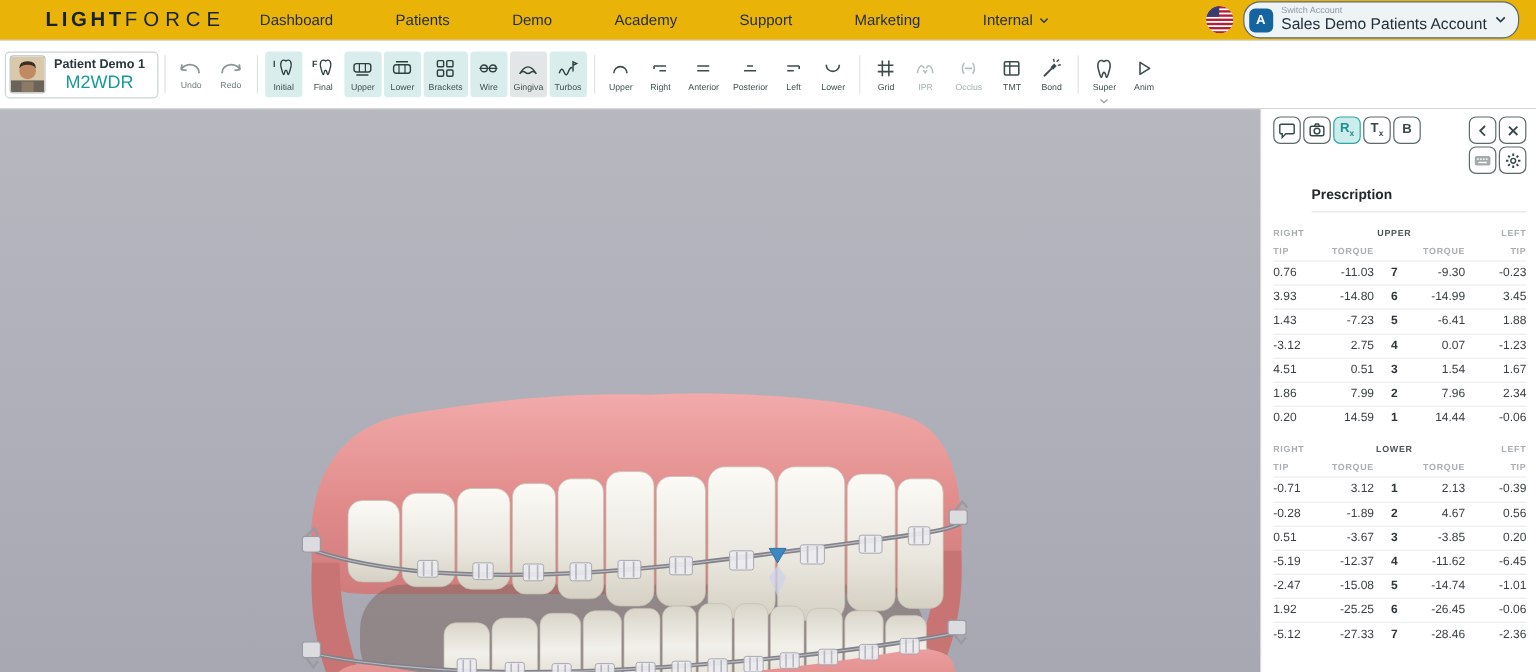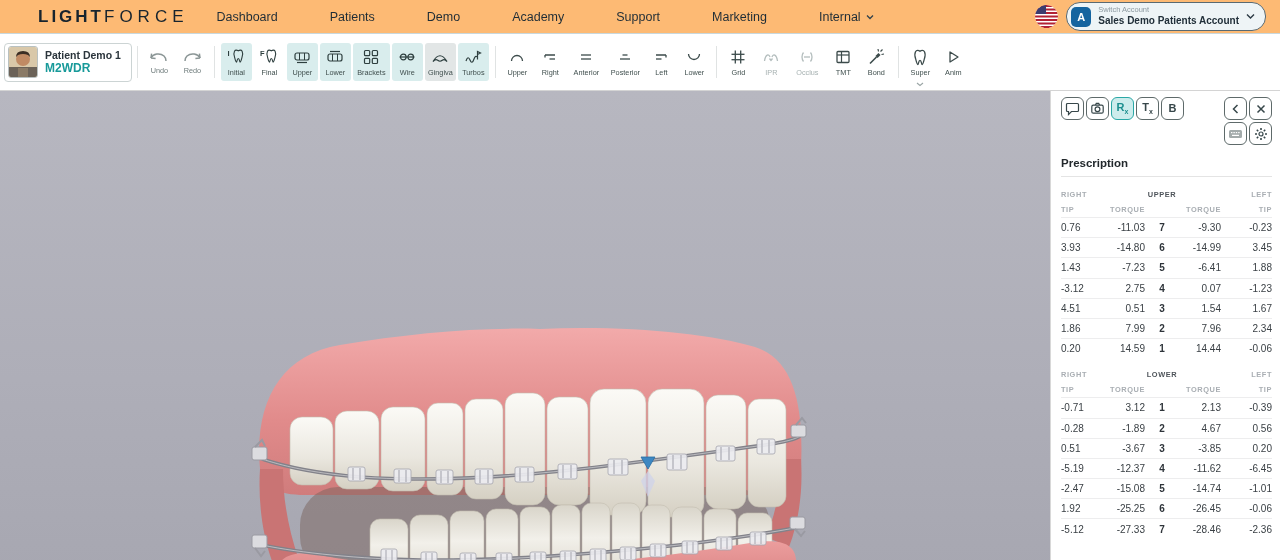--- a/index.html
+++ b/index.html
@@ -1,39 +1,39 @@
 <!DOCTYPE html>
 <html><head>
 <meta charset="utf-8">
 <style>
   * { box-sizing: border-box; margin: 0; padding: 0; }
   body { font-family: "Liberation Sans", sans-serif; }
   .app { position: relative; width: 1280px; height: 560px; overflow: hidden; background: #fff; }
 
   
-  .nav { height: 34px; background: #fdba74; border-bottom: 1px solid #c9d8dd; display: flex; align-items: center; padding: 0 14px 0 38px; }
+  .nav { height: 34px; background: #eab308; border-bottom: 1px solid #c9d8dd; display: flex; align-items: center; padding: 0 14px 0 38px; }
   .logo { font-size: 17px; letter-spacing: 3px; color: #17242e; white-space: nowrap; margin-right: 28px; }
   .logo b { font-weight: 700; }
   .logo span { font-weight: 300; letter-spacing: 5px; }
   .nav-items { display: flex; align-items: center; gap: 52px; flex: 1; }
   .nav-item { font-size: 12.5px; color: #1f2d36; cursor: pointer; display: flex; align-items: center; gap: 5px; }
   .account-area { display: flex; align-items: center; gap: 8px; }
   .flag { width: 23px; height: 23px; border-radius: 50%; overflow: hidden; flex: none; }
   .account-pill { display: flex; align-items: center; gap: 7px; background: #eef4f6; border: 1px solid #5a6a72; border-radius: 14px; padding: 3px 10px 3px 4px; }
   .acct-avatar { width: 20px; height: 20px; border-radius: 5px; background: #15649f; color: #fff; font-size: 11px; font-weight: 700; display: flex; align-items: center; justify-content: center; }
   .acct-txt { line-height: 1.15; }
   .acct-switch { font-size: 7.5px; color: #8d9aa1; }
-  .acct-name { font-size: 10px; color: #22303a; font-weight: 700; }
+  .acct-name { font-size: 13px; color: #22303a; font-weight: 400; }
 
   
   .toolbar { height: 57px; background: #fff; border-bottom: 1px solid #d4d4d4; display: flex; align-items: center; padding: 0 4px; }
   .patient-chip { display: flex; align-items: center; gap: 7px; border: 1px solid #ccd4d4; border-radius: 4px; background: #fff; padding: 2px 10px 2px 3px; height: 39px; }
   .patient-photo { width: 30px; height: 32px; border-radius: 3px; border: 1px solid #b9c1c1; overflow: hidden; flex: none; }
   .patient-name { font-size: 10.5px; font-weight: 700; color: #2b353c; }
-  .patient-code { font-size: 12px; font-weight: 700; color: #189a9a; }
+  .patient-code { font-size: 15px; font-weight: 400; color: #189a9a; text-align: center; }
   .tsep { width: 1px; height: 32px; background: #e0e3e3; margin: 0 5px; flex: none; }
   .tbtn { width: 31px; height: 38px; border-radius: 3px; display: flex; flex-direction: column; align-items: center; justify-content: center; gap: 0; cursor: pointer; margin: 0 1px; position: relative; flex: none; }
   .tbtn svg { display: block; }
   .tbtn .tlabel { font-size: 7.3px; color: #41504f; margin-top: 1px; white-space: nowrap; }
   .tbtn.teal { background: #d9eded; }
   .tbtn.grayed-bg { background: #e2e6e6; }
   .tbtn.plain { background: transparent; }
   .tbtn.disabled .tlabel { color: #a7b2b2; }
   .tbtn.wide { width: 37px; }
   .undo-label { font-size: 7.3px; color: #6e7b7b; margin-top: 1px; }
@@ -46,21 +46,21 @@
 
   
   .panel { width: 230px; height: 480px; background: #fff; border-left: 1px solid #d8d8d8; padding: 6px 8px 0 10px; }
   .panel-tools { display: flex; justify-content: space-between; align-items: flex-start; }
   .ptool-group { display: flex; gap: 2px; }
   .ptool-col { display: flex; flex-direction: column; gap: 2px; align-items: flex-end; }
   .pbtn { width: 23px; height: 23px; border: 1.4px solid #5e6a6a; border-radius: 6px; background: #fff; display: flex; align-items: center; justify-content: center; cursor: pointer; }
   .pbtn.active { background: #cdecec; border-color: #2ba8a6; }
   .rx-txt { font-size: 11px; font-weight: 700; color: #37474a; line-height: 1; }
   .pbtn.active .rx-txt { color: #1d8f8f; }
-  .presc-title { font-size: 11.5px; font-weight: 700; color: #22282c; margin-top: 12px; padding-bottom: 7px; border-bottom: 1px solid #e4e4e4; }
+  .presc-title { font-size: 11.5px; font-weight: 700; color: #22282c; margin-top: 12px; padding-bottom: 7px; border-bottom: 1px solid #e4e4e4; margin-left: 32px; }
   .ptable { margin-top: 10px; }
   .thead, .trow { display: grid; grid-template-columns: 36px 48px 34px 42px 1fr; align-items: center; }
   .thead { height: 15px; }
   .hcell { font-size: 7.4px; letter-spacing: 0.6px; color: #a9aeb3; font-weight: 600; }
   .hcell.dark { color: #4e545a; }
   .h-left { grid-column: 1 / 3; text-align: left; }
   .h-c { grid-column: 3 / 4; text-align: center; }
   .h-right { grid-column: 4 / 6; text-align: right; }
   .c1 { text-align: left; } .c2 { text-align: right; } .c3 { text-align: center; } .c4 { text-align: right; } .c5 { text-align: right; }
   .trow { height: 20.2px; border-top: 1px solid #ededee; font-size: 10px; color: #3a4045; }

